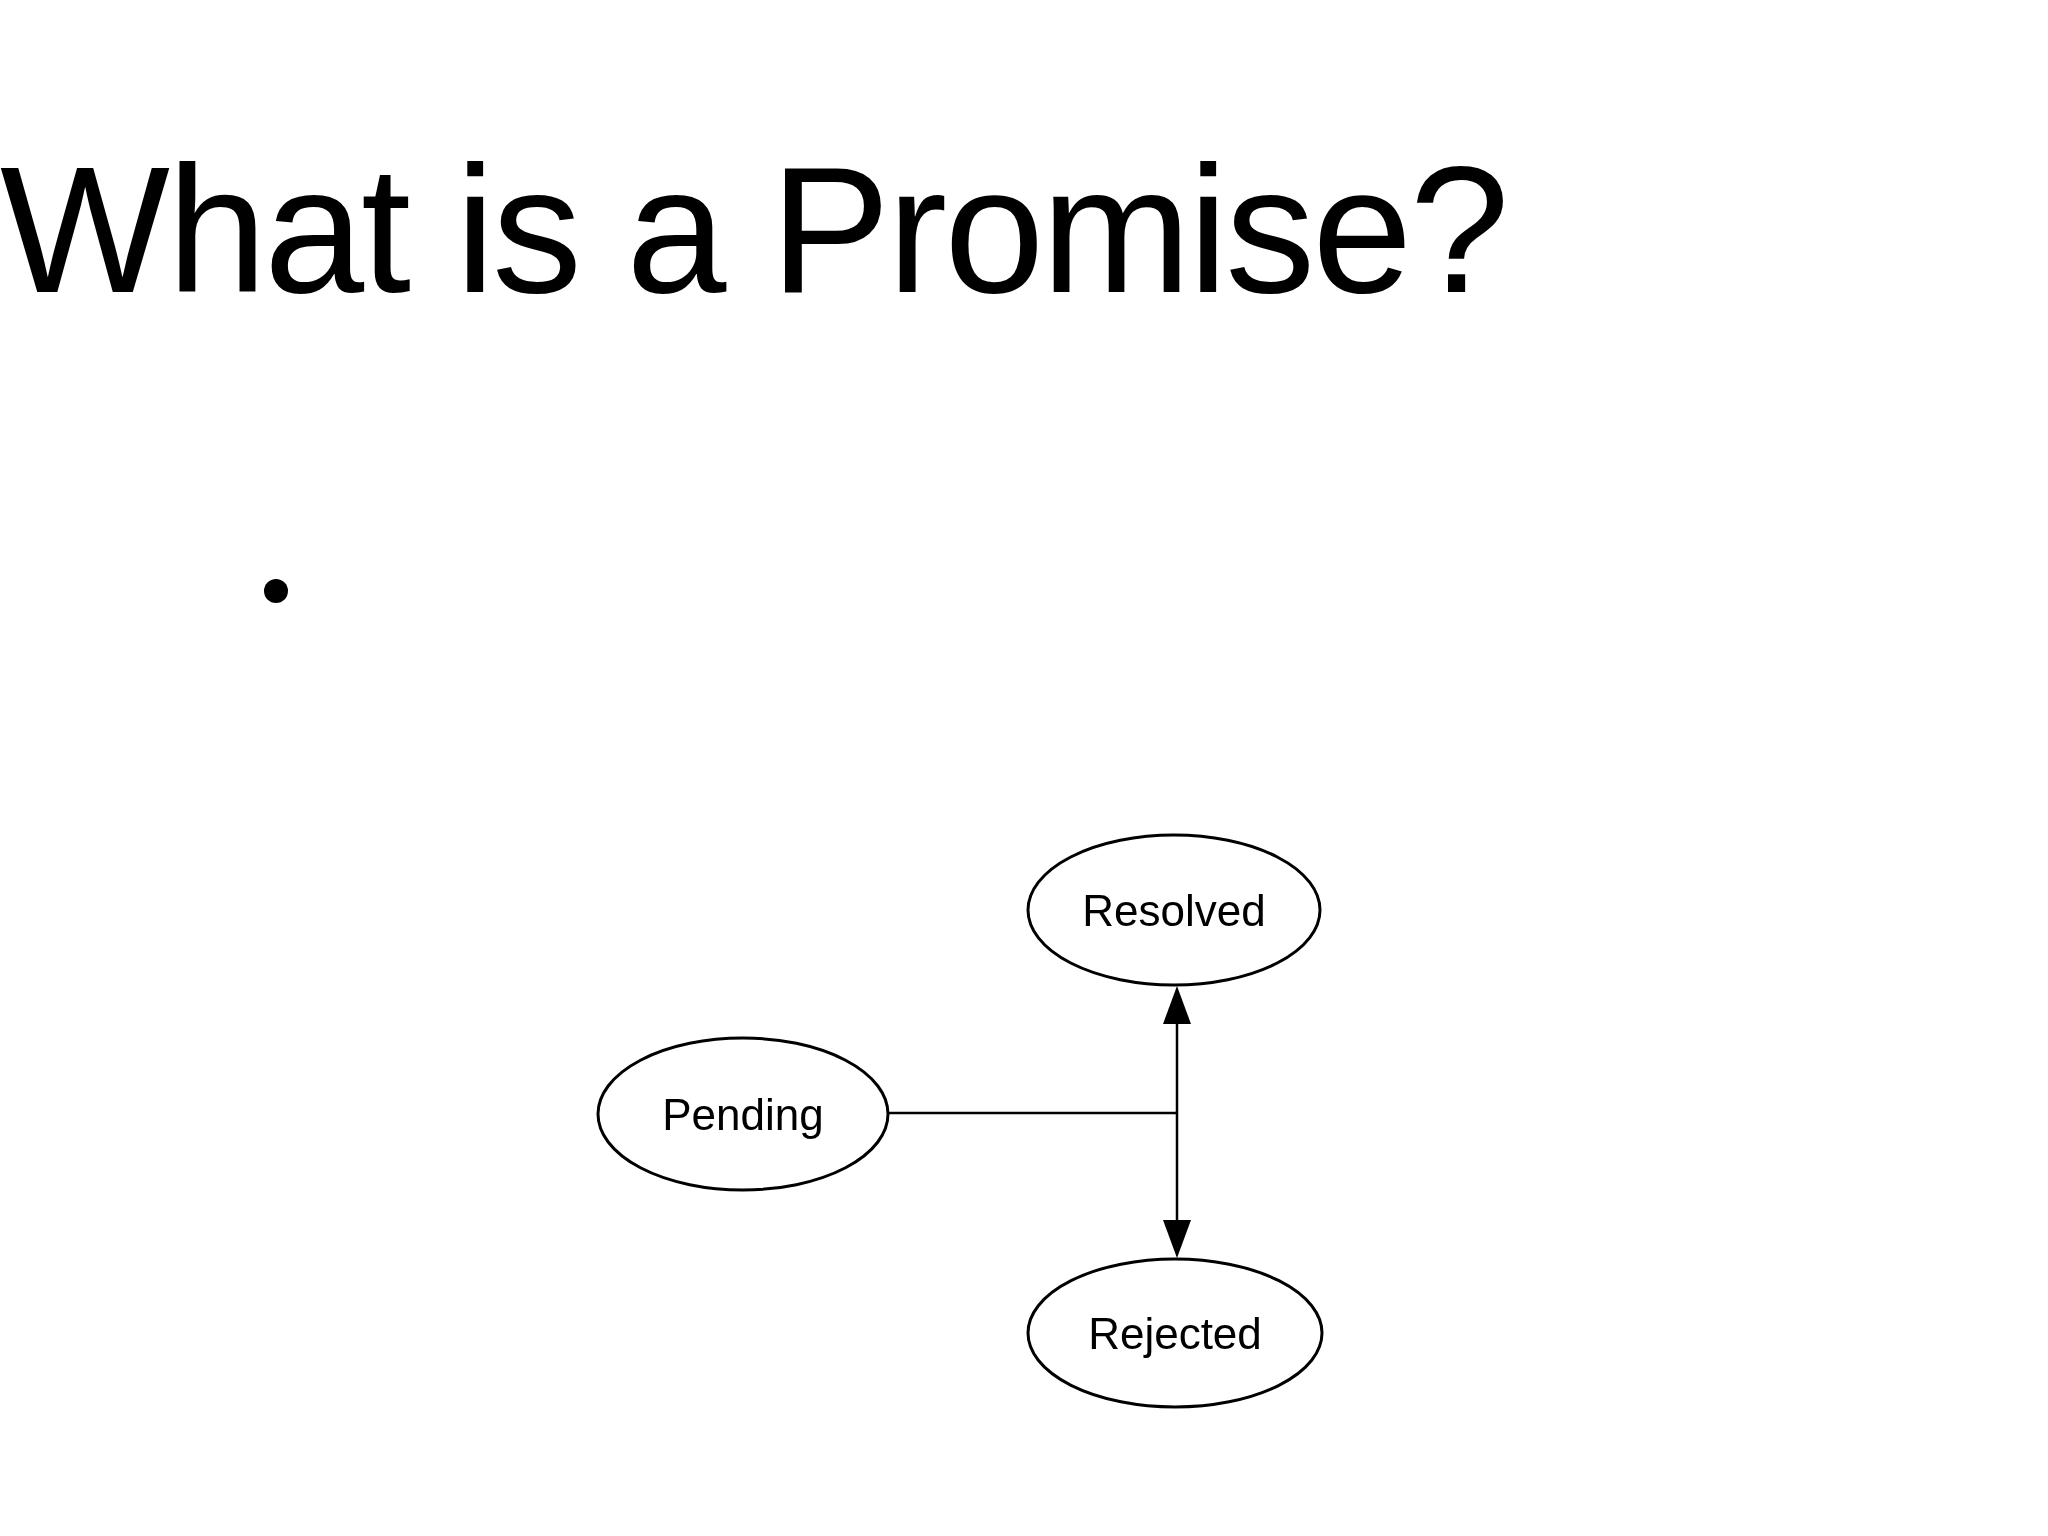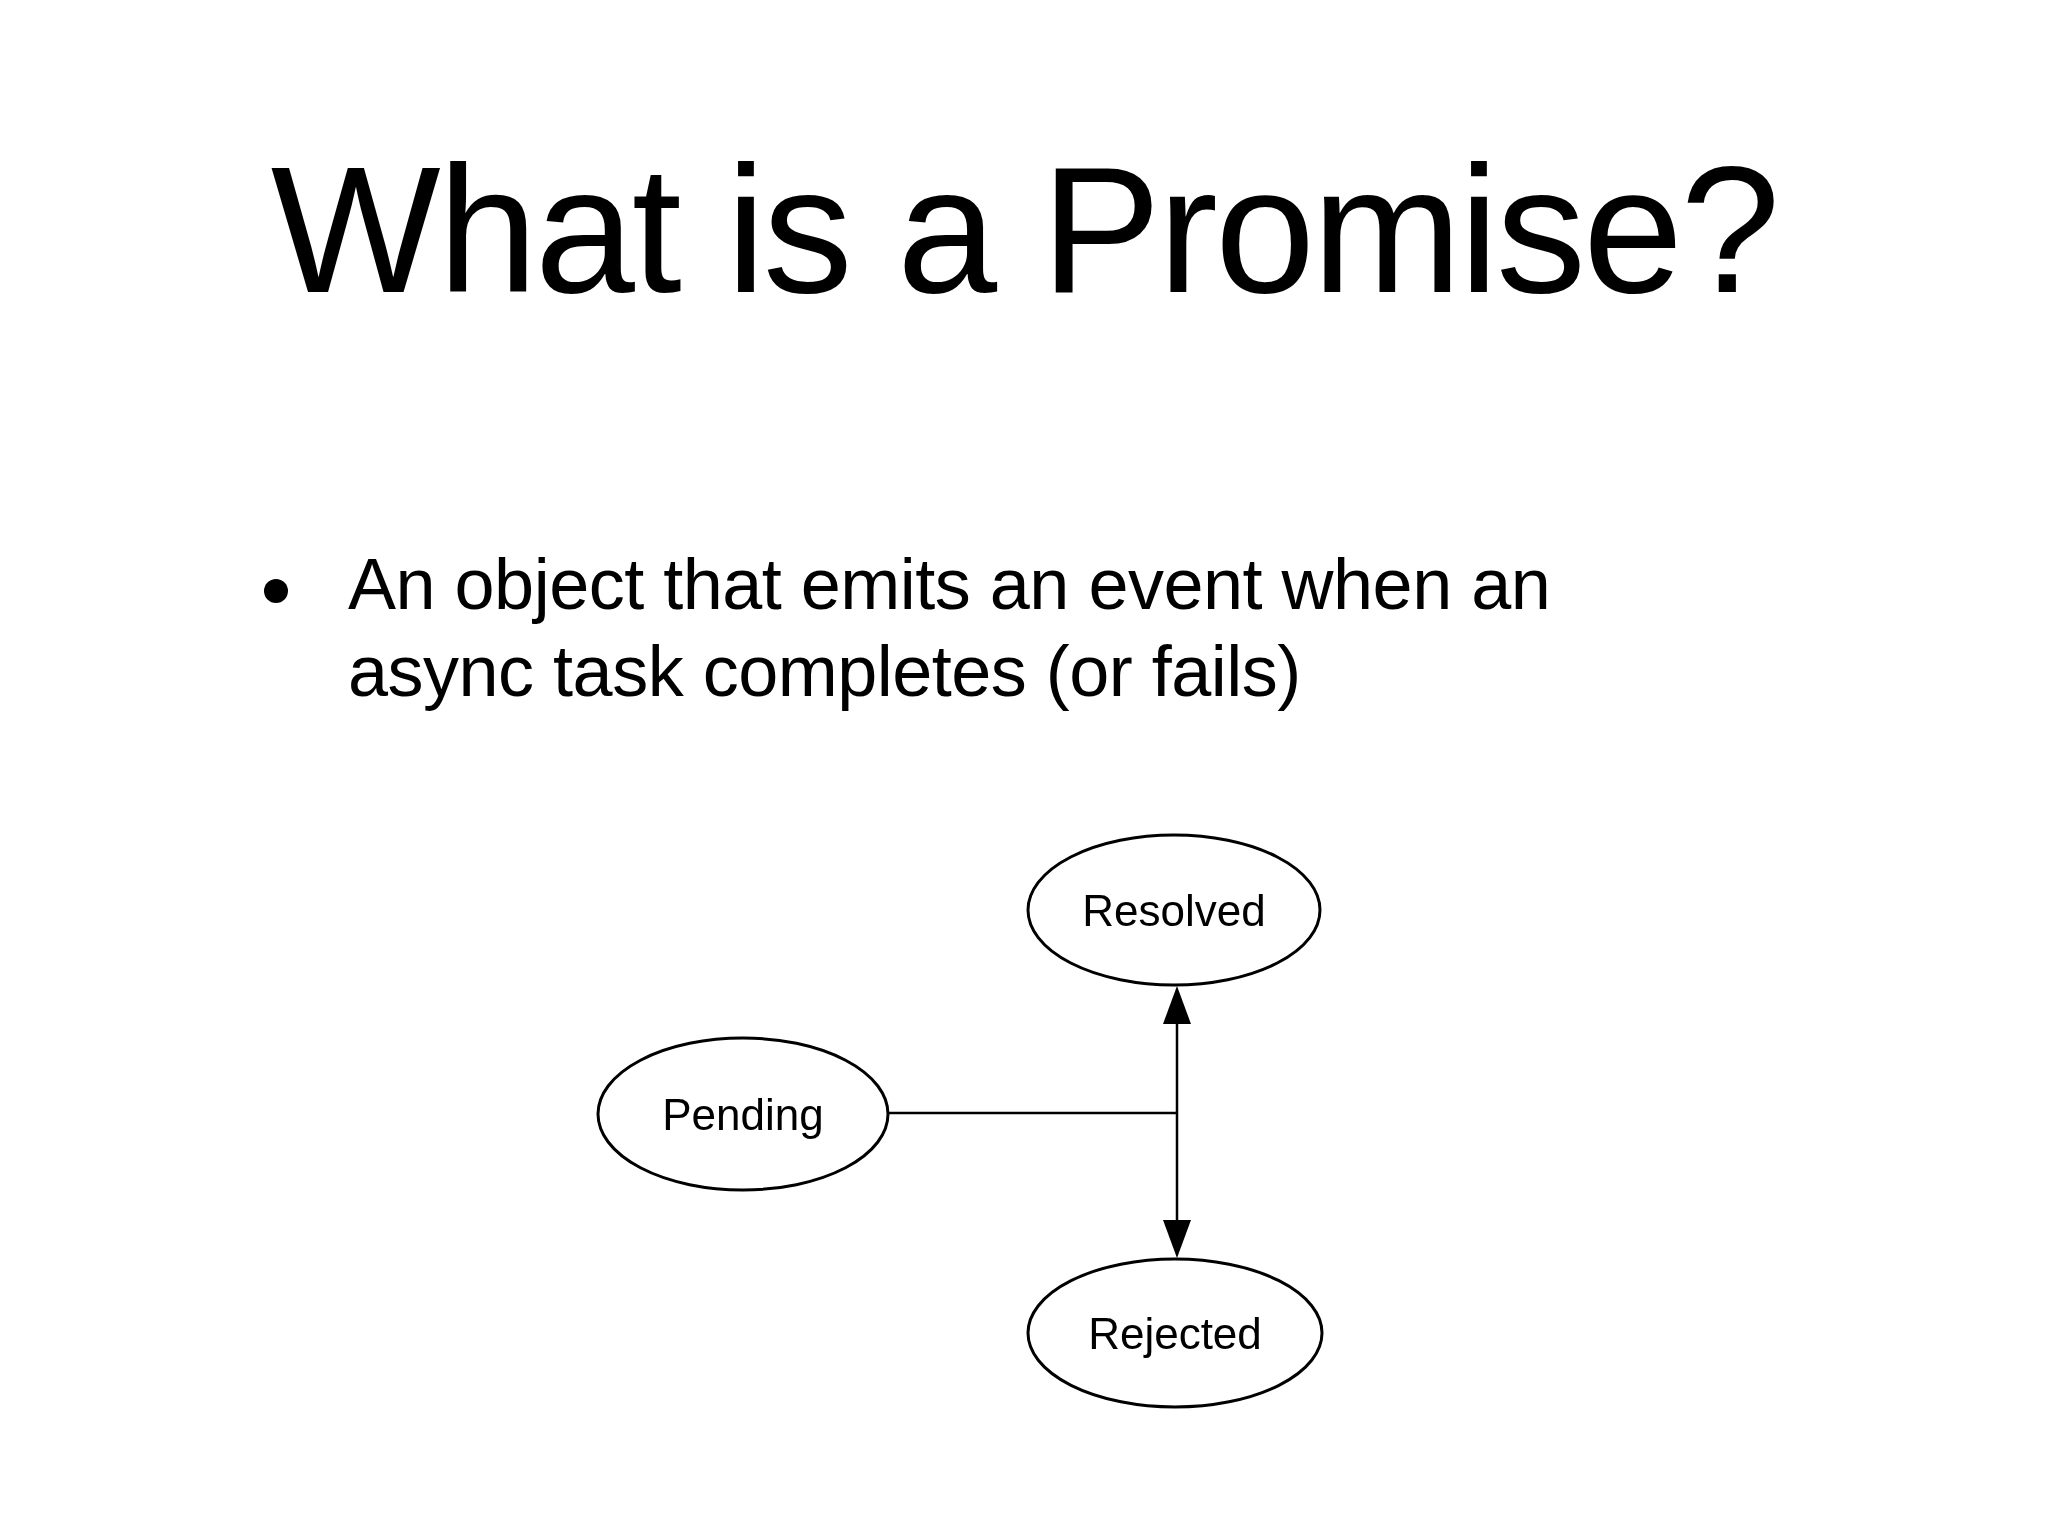--- a/index.html
+++ b/index.html
@@ -11,21 +11,21 @@
   .slide {
     position: relative;
     width: 2048px; height: 1536px;
     background: #ffffff;
     color: #000000;
   }
   .title {
     position: absolute;
     top: 140px; left: 0;
     width: 100%;
-    text-align: center;
+    text-align: left;
     font-size: 180px;
     font-weight: 400;
     line-height: 1;
     letter-spacing: -3px;
     white-space: nowrap;
   }
   .bullet-dot {
     position: absolute;
     left: 264px; top: 579px;
     width: 24px; height: 24px;
@@ -64,24 +64,20 @@
 </style>
 </head>
 <body>
 
 <div class="slide">
 
   <h1 class="title">What is a Promise?</h1>
 
   <span class="bullet-dot"></span>
 
-  <div class="bullet-text">
-    <div>An object that emits an event when an</div>
-    <div>async task completes (or fails)</div>
-  </div>
 
   <svg class="diagram" viewBox="0 0 2048 1536">
 
     <line x1="888" y1="1113" x2="1177" y2="1113"></line>
 
     <line x1="1177" y1="1015" x2="1177" y2="1230"></line>
     <polygon points="1177,986 1163,1024 1191,1024"></polygon>
     <polygon points="1177,1258 1163,1220 1191,1220"></polygon>
 
     <g>

